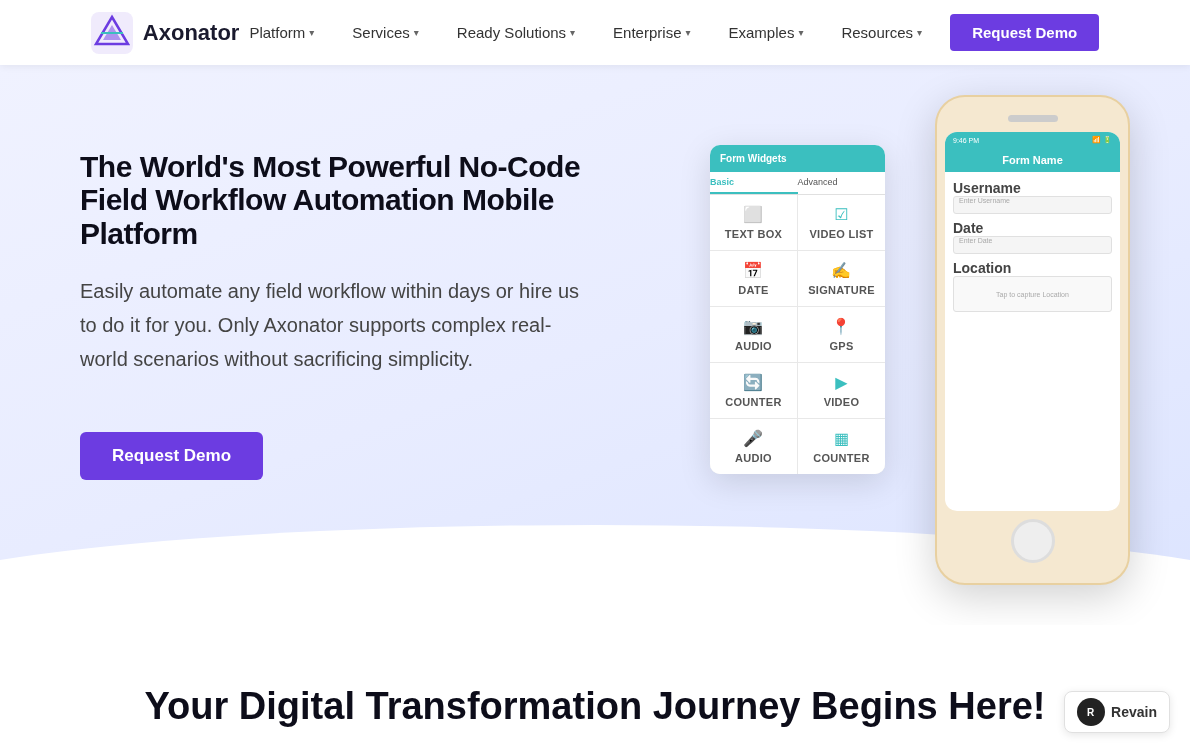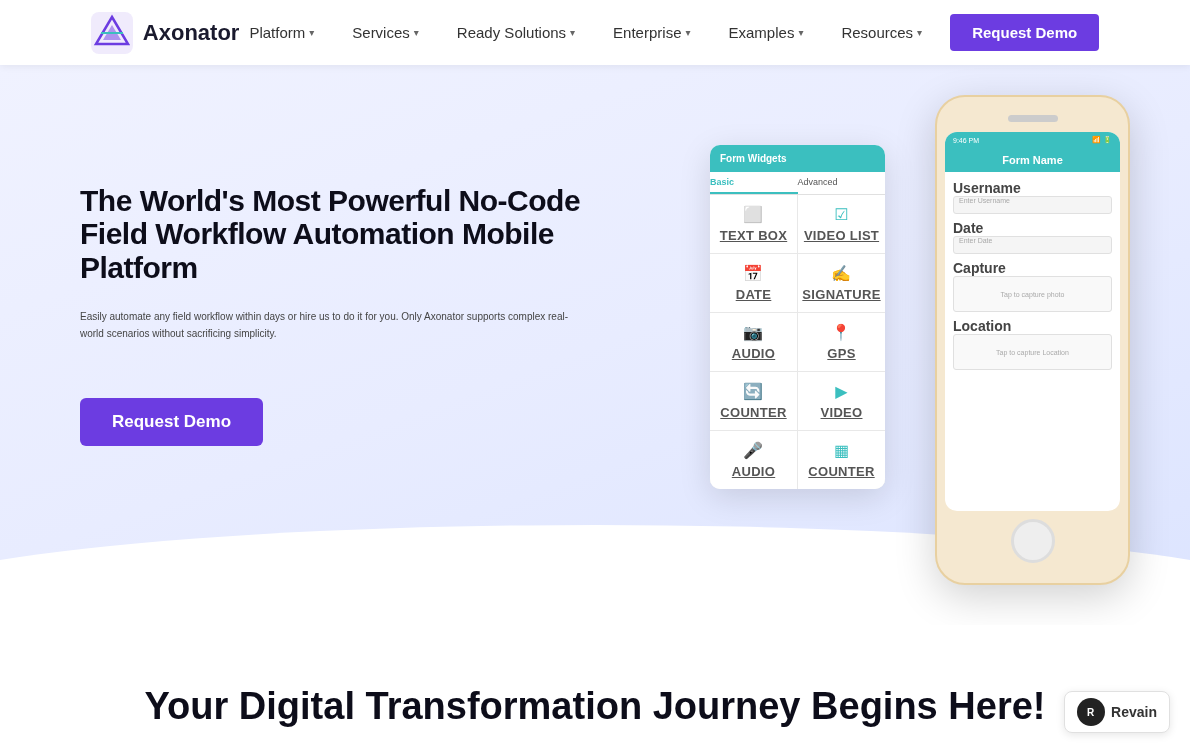--- a/index.html
+++ b/index.html
@@ -89,21 +89,21 @@
     }
     .hero-title {
       font-size: 30px;
       font-weight: 900;
       color: #0d0d1a;
       line-height: 1.12;
       margin-bottom: 24px;
       letter-spacing: -0.5px;
     }
     .hero-desc {
-      font-size: 10px;
+      font-size: 20px;
       color: #444;
       line-height: 1.7;
       margin-bottom: 56px;
       max-width: 500px;
     }
     .hero-btn {
       display: inline-block;
       background: #6c3ce1;
       color: #fff;
       padding: 14px 32px;
@@ -176,25 +176,24 @@
       align-items: center;
       justify-content: center;
       padding: 10px 4px;
       gap: 4px;
     }
     .widget-icon {
       font-size: 16px;
       color: #3bbfbf;
     }
     .widget-label {
-      font-size: 13px;
+      font-size: 11px;
       color: #555;
       font-weight: 600;
       letter-spacing: 0.3px;
-      text-decoration: underline;
     }
 
     
     .mockup-phone {
       position: absolute;
       right: 0;
       top: 0;
       width: 195px;
       height: 490px;
       background: #f5e8d0;
@@ -456,24 +455,20 @@
         <div class="phone-form" id="phone-form">
         <div>
               <div class="form-field-label">Username</div>
               <div class="form-field-input">Enter Username</div>
             </div>
             <div>
               <div class="form-field-label">Date</div>
               <div class="form-field-input">Enter Date</div>
             </div>
             <div>
-              <div class="form-field-label">Capture</div>
-              <div class="form-field-capture">Tap to capture photo</div>
-            </div>
-            <div>
               <div class="form-field-label">Location</div>
               <div class="form-field-capture">Tap to capture Location</div>
             </div>
           </div>
       </div>
       <div class="phone-home"></div>
     </div>
 
   </div>
 </section>

